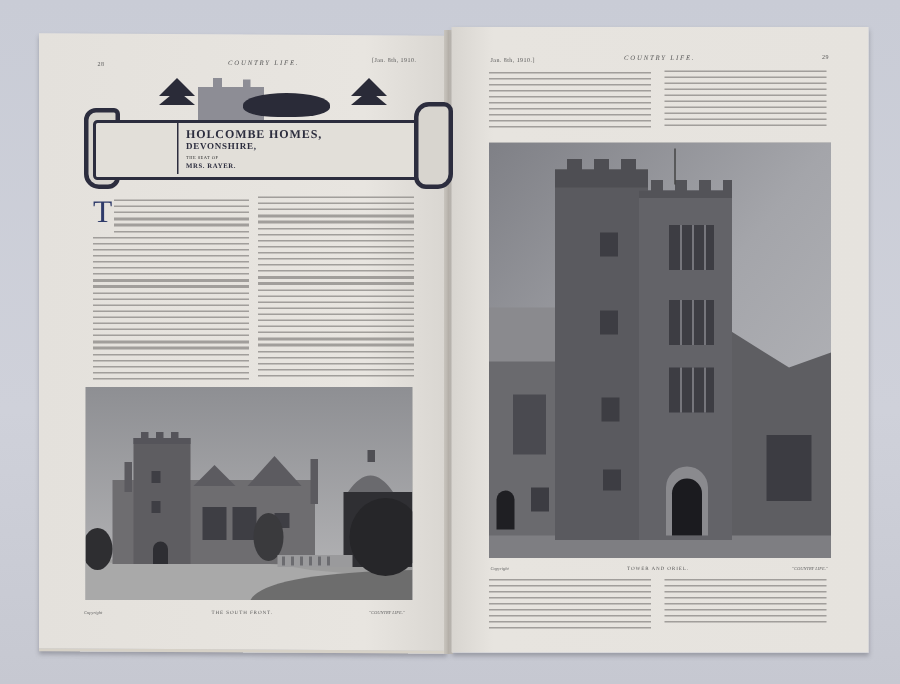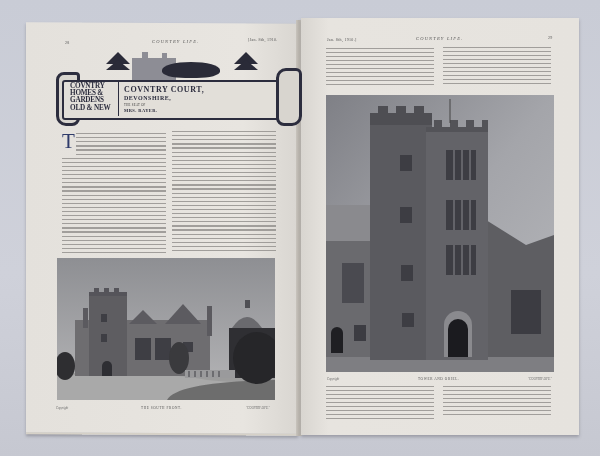--- a/index.html
+++ b/index.html
@@ -101,27 +101,21 @@
     <div class="scroll"></div>
     <div class="scroll-curl-r"></div>
 
     <div class="castle-sil" style="left:70px; top:8px; width:44px; height:22px;"></div>
     <div class="castle-sil" style="left:80px; top:2px; width:6px; height:8px;"></div>
     <div class="castle-sil" style="left:100px; top:3px; width:5px; height:7px;"></div>
     <div class="hill" style="left:100px; top:12px; width:58px; height:16px;"></div>
     <div class="tree" style="left:44px; top:2px;"></div>
     <div class="tree" style="left:172px; top:2px;"></div>
     <div class="divider"></div>
-    <div class="masthead-series">
-      <span>COVNTRY</span>
-      <span>HOMES &amp;</span>
-      <span>GARDENS</span>
-      <span>OLD &amp; NEW</span>
-    </div>
-    <div class="article-title">COVNTRY COURT,</div>
+    <div class="article-title">HOLCOMBE HOMES,</div>
     <div class="article-sub">DEVONSHIRE,</div>
     <div class="article-seat">THE SEAT OF</div>
     <div class="article-owner">MRS. RAYER.</div>
   </div>
 
   <div class="dropcap">T</div>
 
   <div id="lc1">
       <div class="textline" style="left: 76px; top: 133px; width: 90px;"></div>
       <div class="textline" style="left: 76px; top: 137.1px; width: 90px;"></div>

